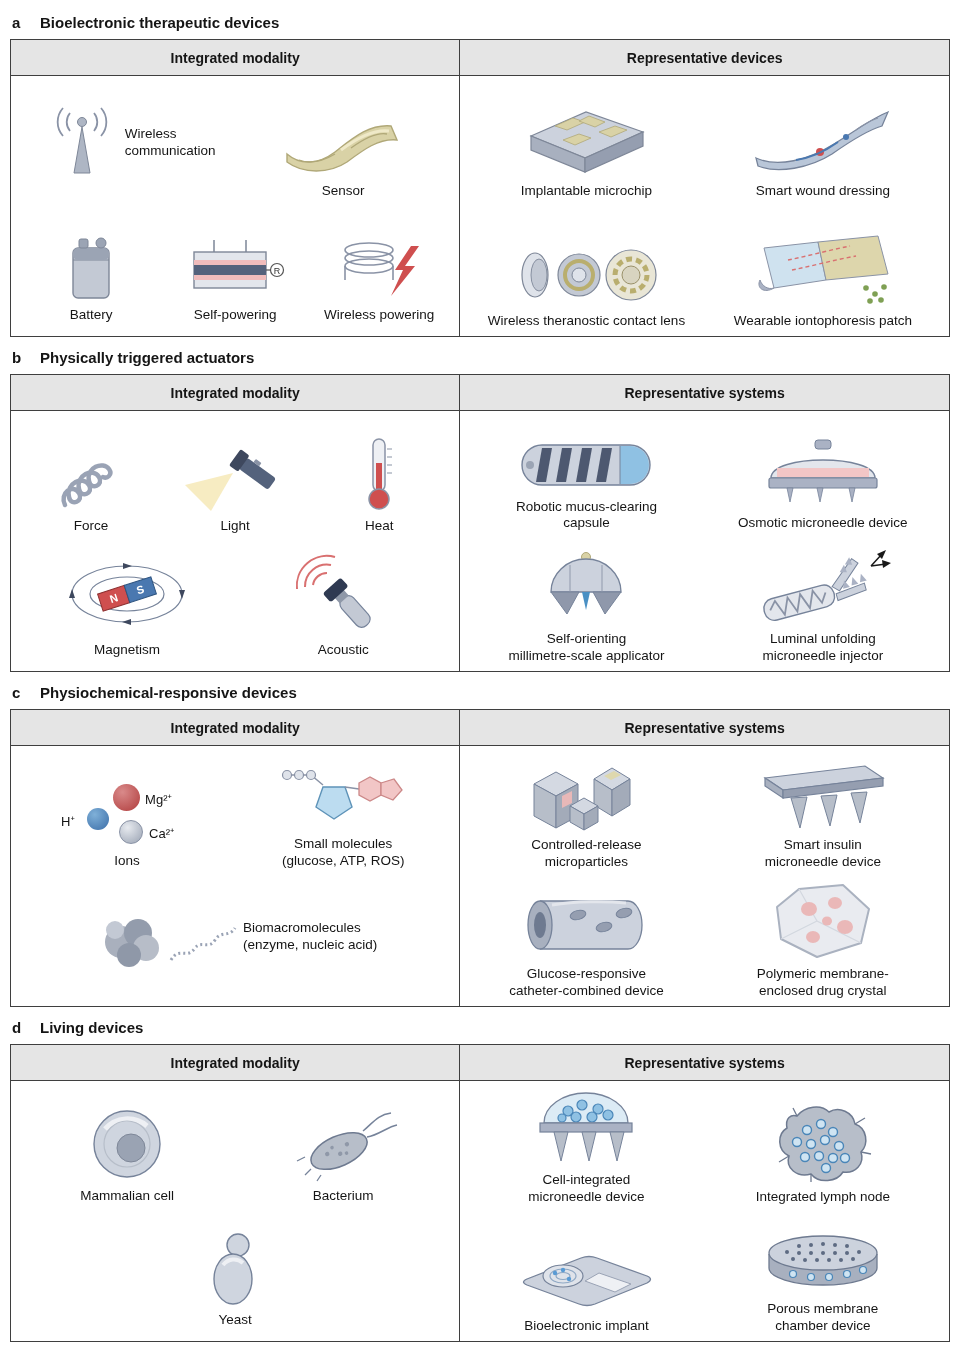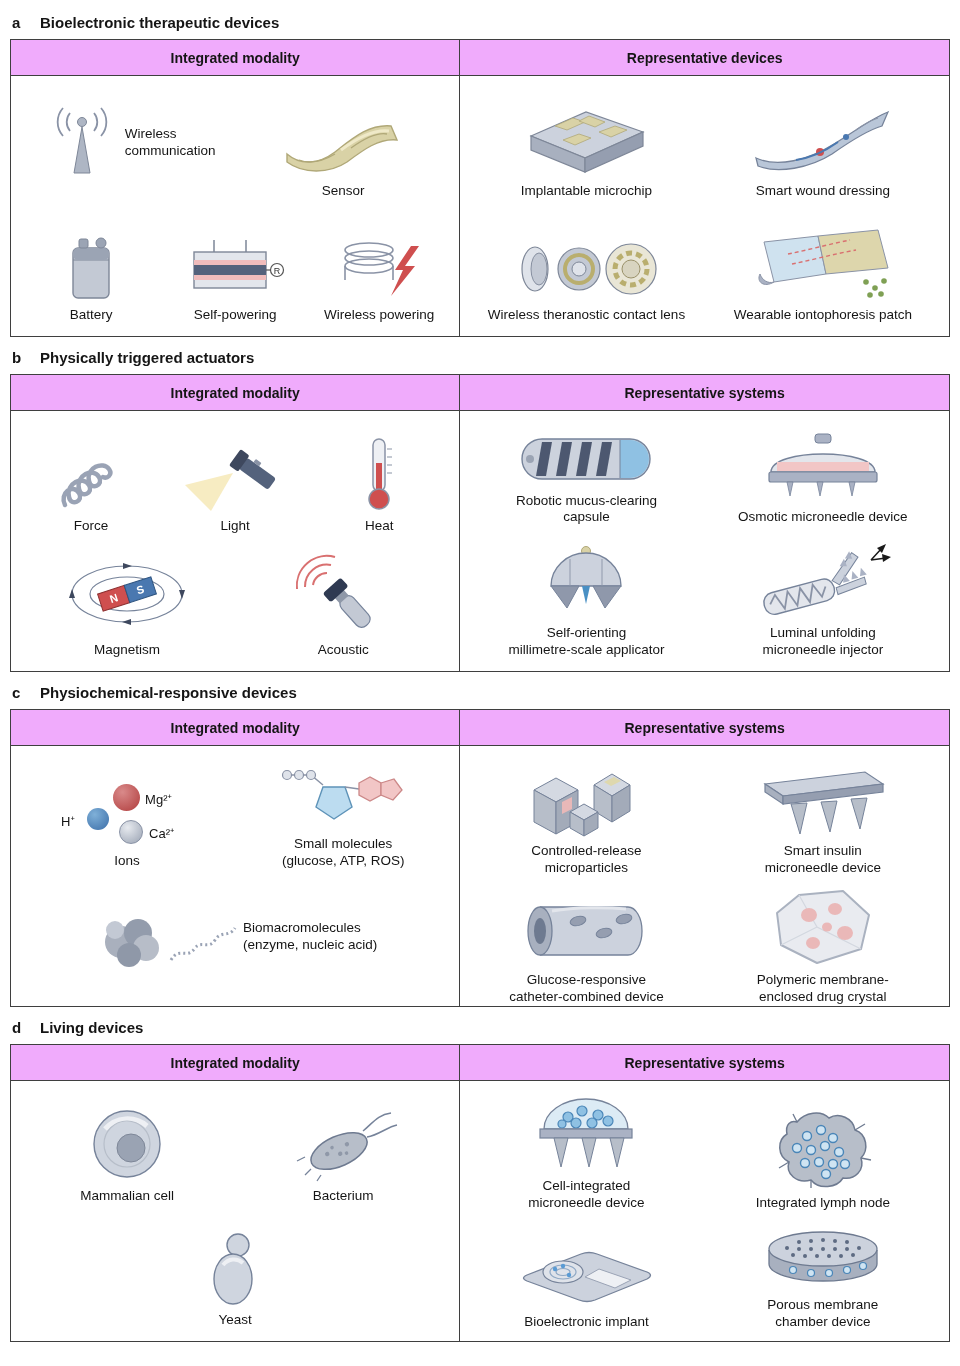--- a/index.html
+++ b/index.html
@@ -3,27 +3,27 @@
 <meta charset="utf-8">
 <style>
   * { margin:0; padding:0; box-sizing:border-box; }
   html,body { width:960px; background:#ffffff; }
   body { font-family:"Liberation Sans", sans-serif; color:#151515; }
   .figure { width:960px; padding:2px 10px 4px; }
   .panel-heading { display:flex; align-items:baseline; padding:12px 0 8px 2px; }
   .panel-letter { font-weight:700; font-size:15px; width:28px; }
   .panel-title { font-weight:700; font-size:15px; }
   .panel-box { border:1.5px solid #3f3f3f; height:298px; display:flex; flex-direction:column; background:#fff; }
-  .box-head { display:flex; flex:0 0 36px; background:#f0abfc; border-bottom:1.5px solid #3f3f3f; }
+  .box-head { display:flex; flex:0 0 36px; background:#e5e5e5; border-bottom:1.5px solid #3f3f3f; }
   .head-cell { display:flex; align-items:center; justify-content:center; font-weight:700; font-size:14px; }
   .head-left { width:47.9%; border-right:1.5px solid #3f3f3f; }
   .head-right { flex:1; }
   .box-body { display:flex; flex:1; min-height:0; }
   .body-left { width:47.9%; border-right:1.5px solid #3f3f3f; display:flex; flex-direction:column; padding:6px 8px; }
-  .body-right { flex:1; display:flex; flex-direction:column; padding:6px 8px; }
+  .body-right { flex:1; display:flex; flex-direction:column; padding:0 8px; }
   .row { flex:1; display:flex; }
   .item { flex:1; display:flex; flex-direction:column; justify-content:flex-end; align-items:center; padding:4px 2px 6px; }
   .item-h { flex-direction:row; justify-content:center; align-items:center; }
   .label { font-size:13.5px; line-height:1.25; text-align:center; white-space:pre-line; margin-top:5px; }
   .item-h .label { text-align:left; margin-top:0; }
   svg { display:block; }
   svg text { font-family:"Liberation Sans", sans-serif; }
   
   .ions-cluster { position:relative; width:136px; height:66px; }
   .ion { position:absolute; border-radius:50%; }

